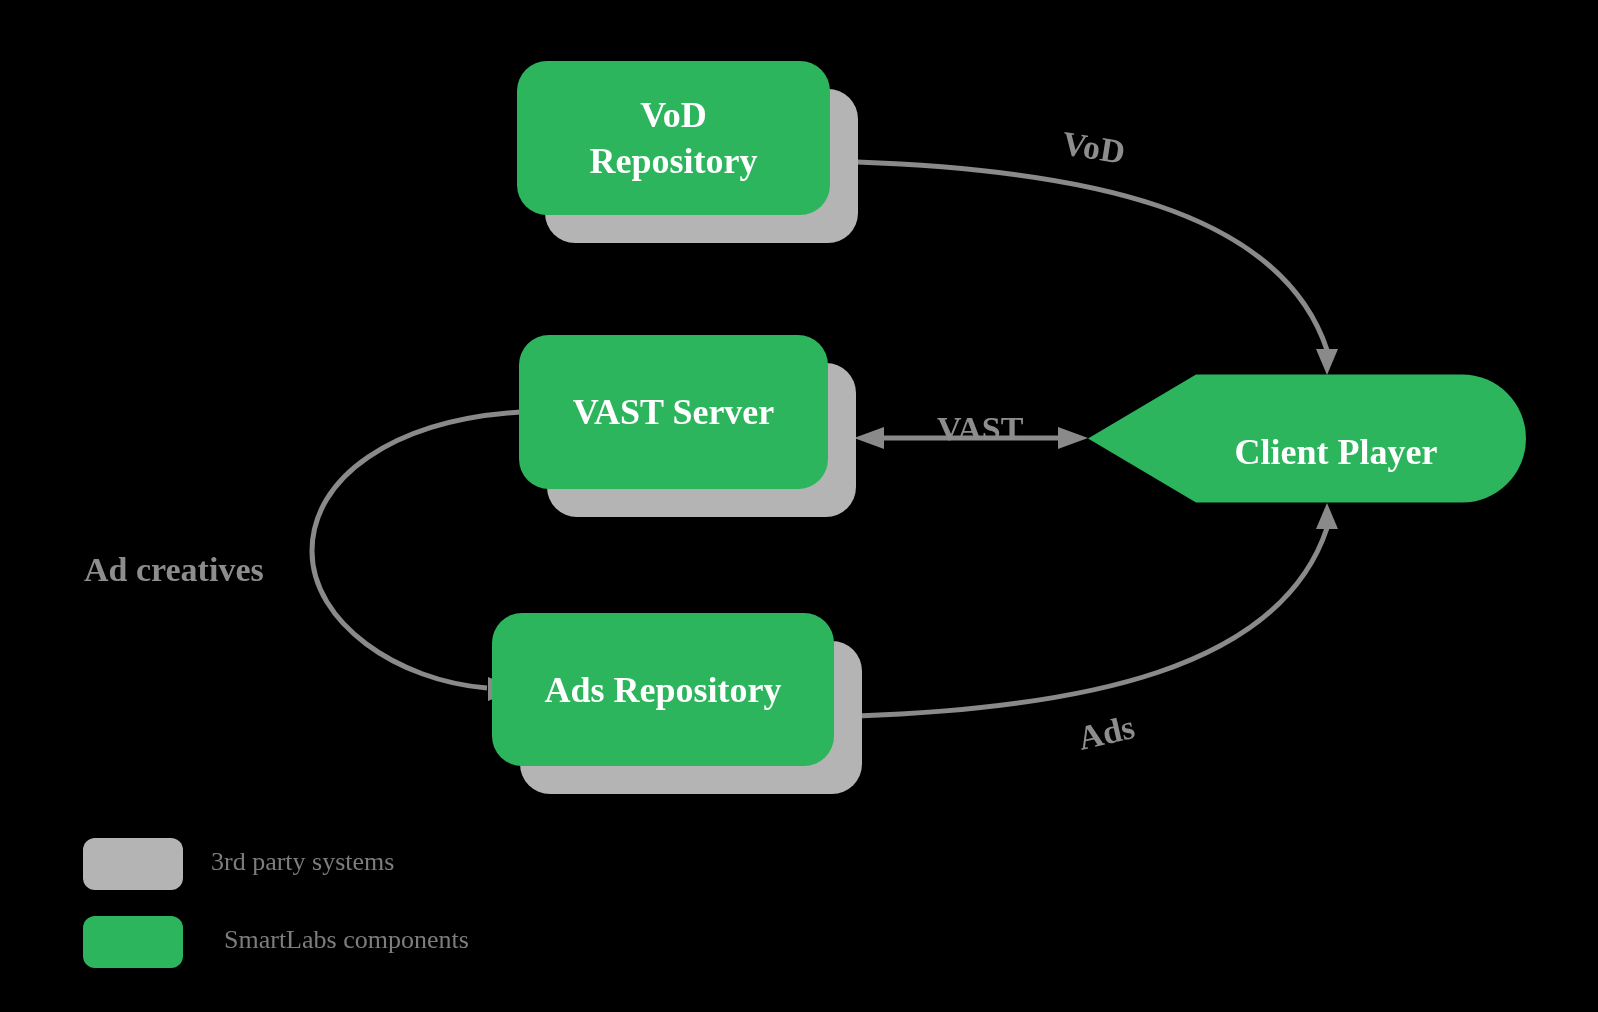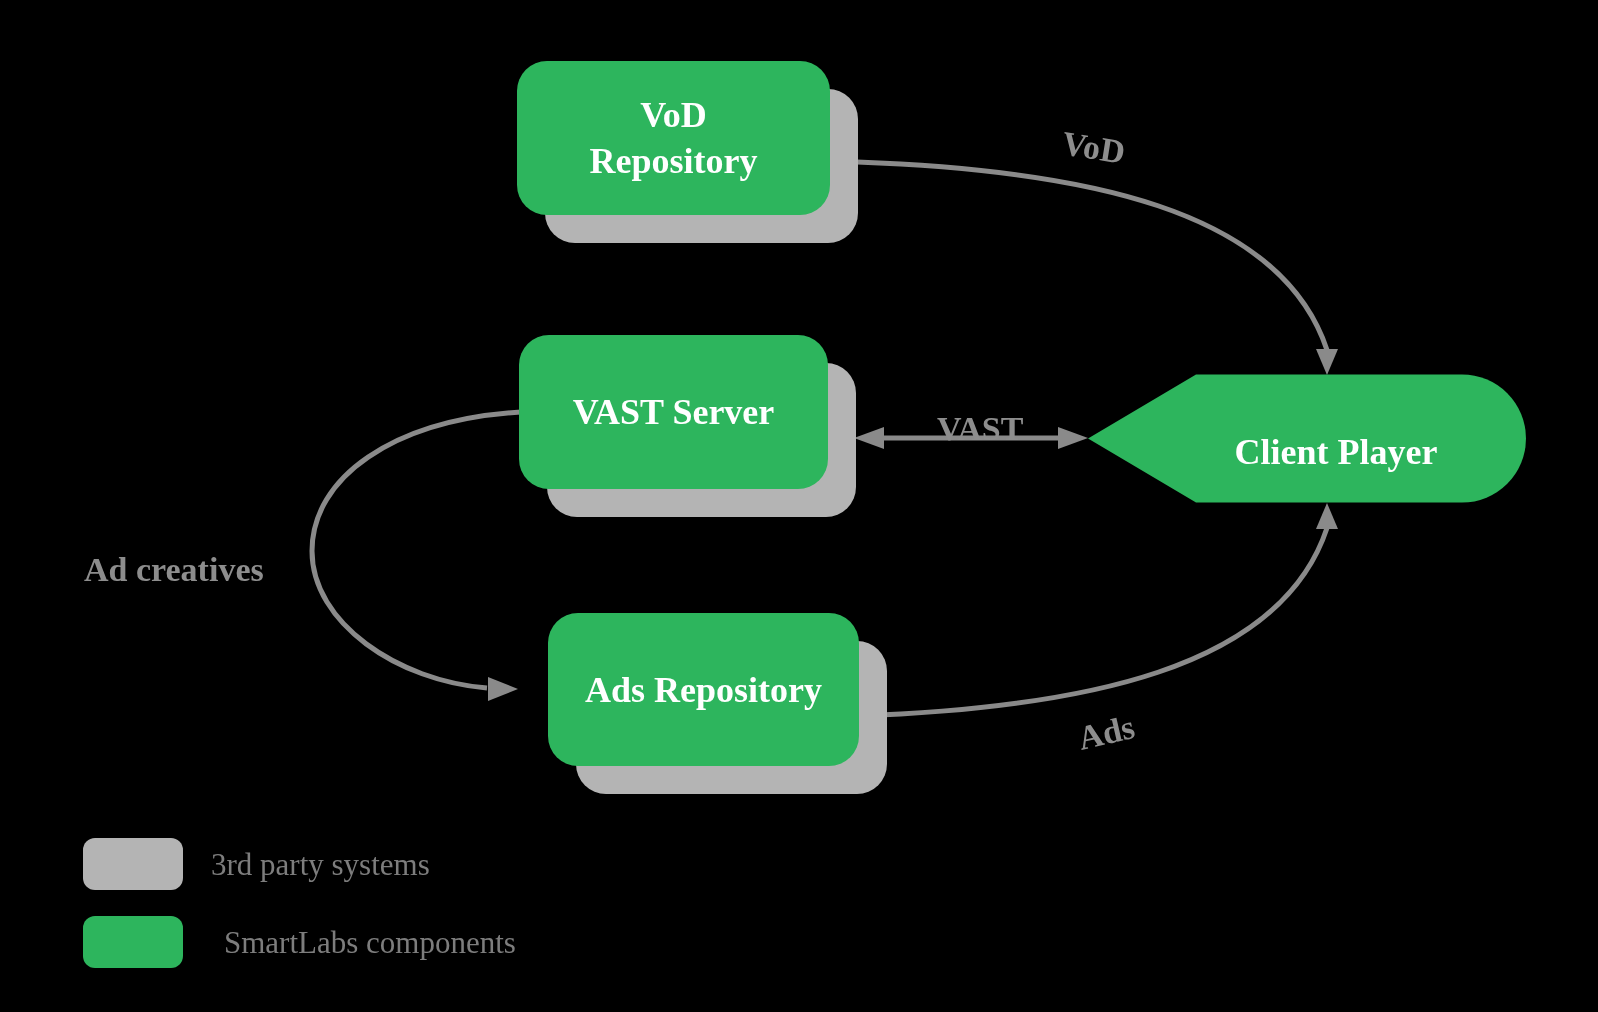--- a/index.html
+++ b/index.html
@@ -43,21 +43,21 @@
     font-weight: bold;
     line-height: 46px;
     display: flex;
     align-items: center;
     justify-content: center;
     text-align: center;
     white-space: pre-line;
   }
   .node-vod  { left: 517px; top: 61px;  width: 313px; height: 154px; }
   .node-vast { left: 519px; top: 335px; width: 309px; height: 154px; }
-  .node-ads  { left: 548px; top: 613px; width: 311px; height: 153px; }
+  .node-ads  { left: 492px; top: 613px; width: 342px; height: 153px; }
 
   .client-label {
     position: absolute;
     left: 1186px; top: 374px;
     width: 300px; height: 156px;
     display: flex; align-items: center; justify-content: center;
     color: #ffffff; font-size: 36px; font-weight: bold;
   }
 
   .edge-label {
@@ -76,21 +76,21 @@
   .legend-swatch {
     position: absolute;
     width: 100px; height: 52px;
     border-radius: 12px;
   }
   .legend-swatch-gray  { left: 83px; top: 838px; background: var(--shadow-gray); }
   .legend-swatch-green { left: 83px; top: 916px; background: var(--green); }
   .legend-label {
     position: absolute;
     color: var(--legend-text);
-    font-size: 31px;
+    font-size: 26px;
     font-weight: normal;
     white-space: nowrap;
   }
   .legend-label-1 { left: 211px; top: 847px; }
   .legend-label-2 { left: 224px; top: 925px; }
 </style>
 </head>
 <body>
 
 <div class="canvas">

